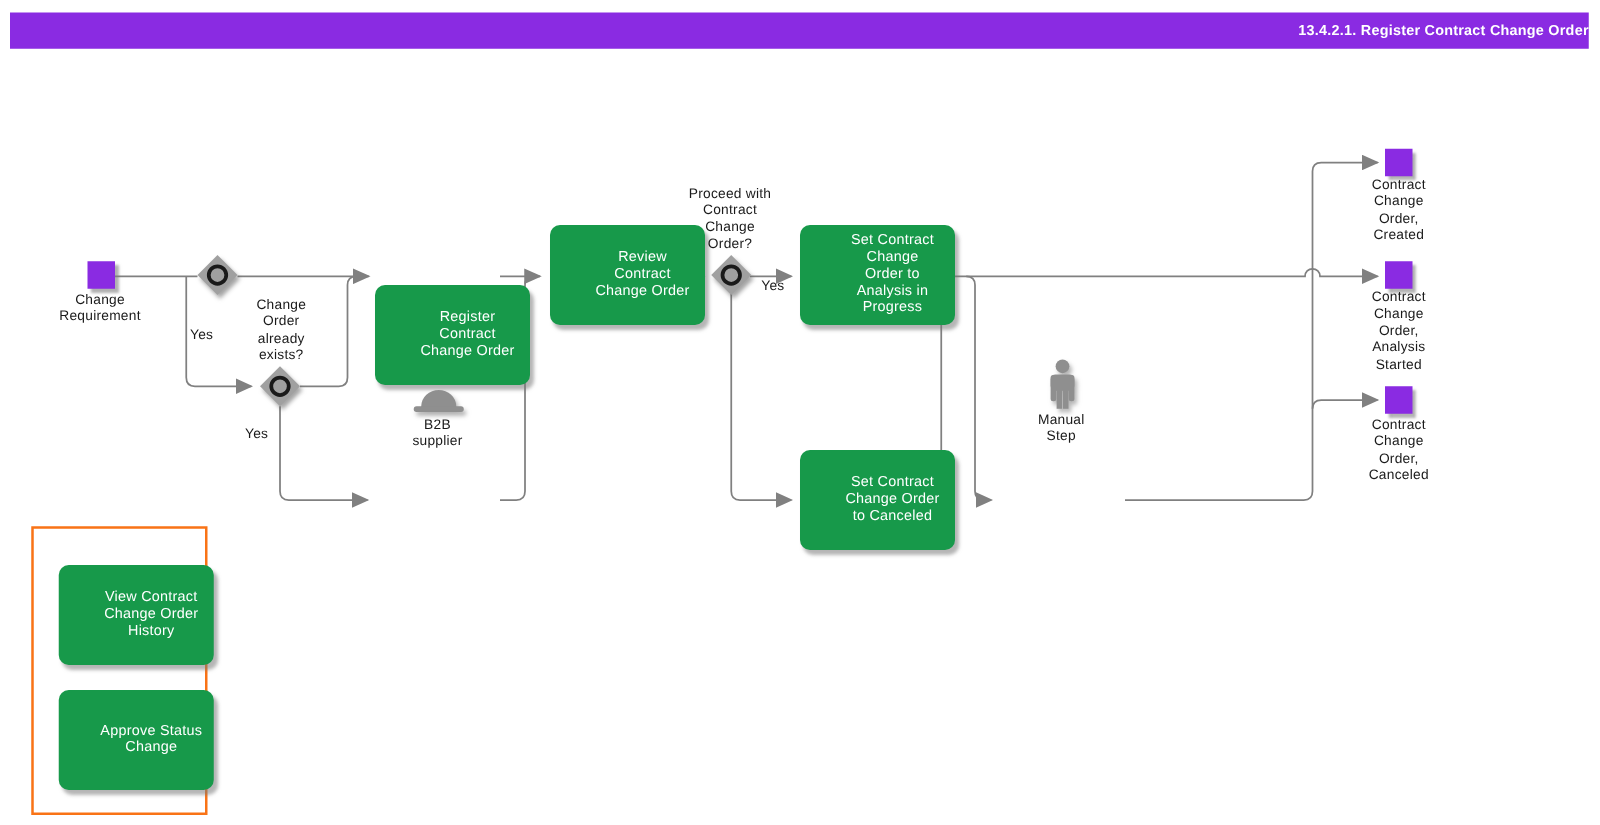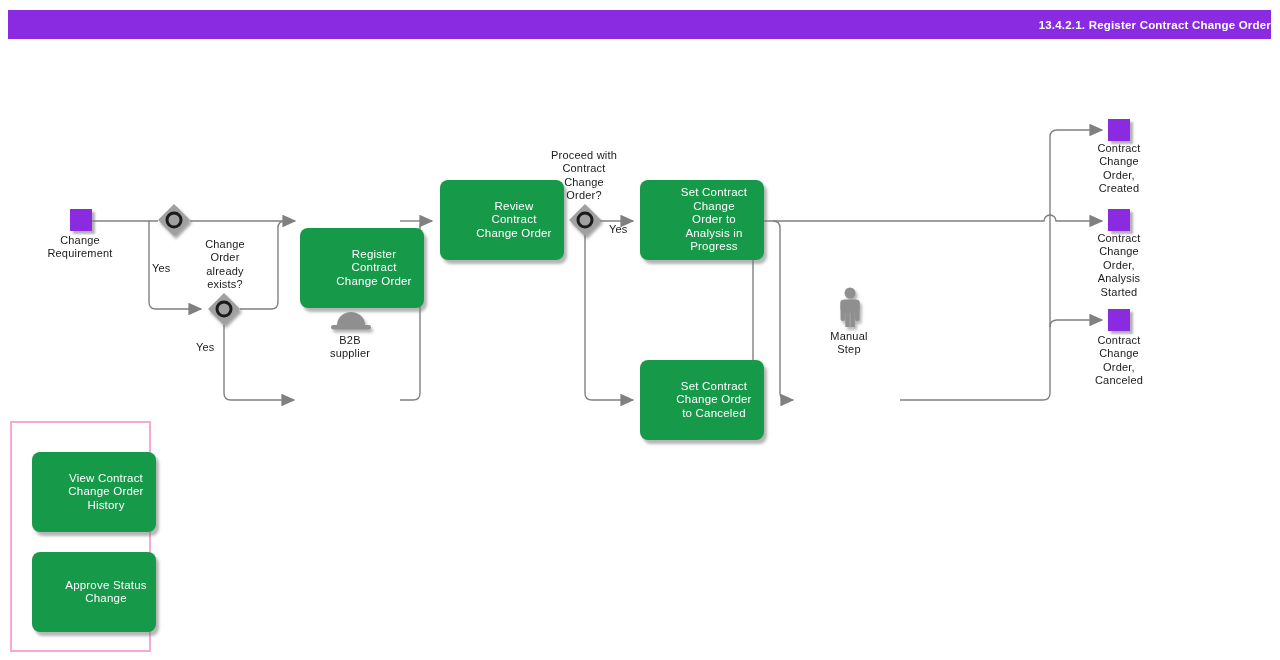--- a/index.html
+++ b/index.html
@@ -23,21 +23,21 @@
     position:absolute;width:22px;height:22px;background:#8A2BE2;
     box-shadow:3px 3px 2px rgba(125,125,125,.6);
   }
   .lbl{
     position:absolute;font-size:11px;line-height:13.4px;color:#1a1a1a;
     text-align:center;white-space:pre-line;letter-spacing:.2px;
   }
   .lbl.left{text-align:left;}
   .dia{position:absolute;filter:drop-shadow(2px 3px 1.5px rgba(90,90,90,.55));}
   .icon{position:absolute;filter:drop-shadow(2px 3px 1.5px rgba(100,100,100,.5));}
-  .legend{position:absolute;left:10px;top:421px;width:137px;height:227px;border:2px solid #f9a8d4;}
+  .legend{position:absolute;left:25px;top:421px;width:137px;height:227px;border:2px solid #f97316;}
   svg.connectors{position:absolute;left:0;top:0;}
 </style>
 </head>
 <body>
 
 <div id="canvas">
 
   <svg class="connectors" width="1280" height="660" viewBox="0 0 1280 660">
     <defs>
       <marker id="arr" markerWidth="11" markerHeight="9" refX="9" refY="4.5" orient="auto">

